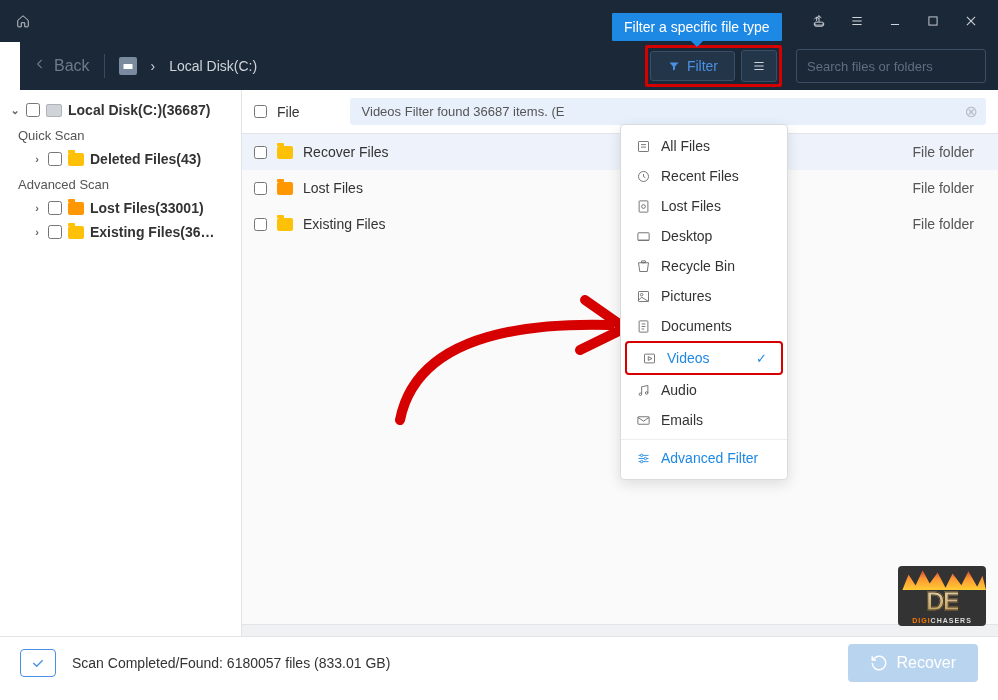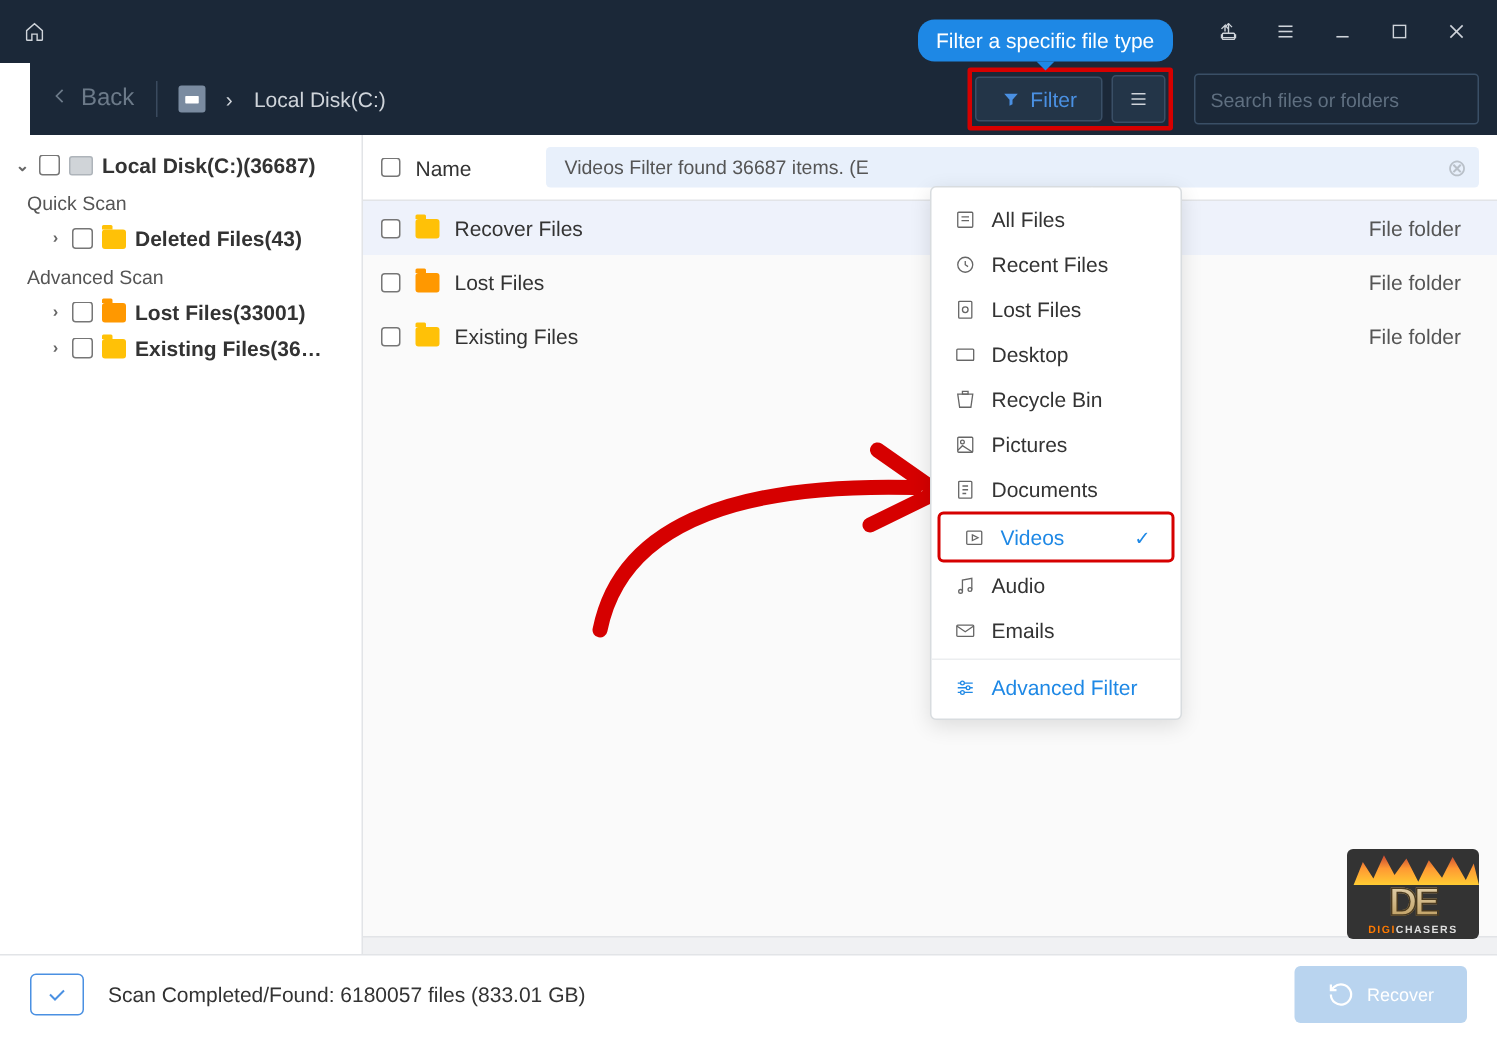--- a/index.html
+++ b/index.html
@@ -4,21 +4,21 @@
 <style>
 * { box-sizing: border-box; margin: 0; padding: 0; font-family: -apple-system, BlinkMacSystemFont, "Segoe UI", Arial, sans-serif; }
 body { width: 998px; height: 700px; background: #fff; overflow: hidden; position: relative; }
 
 .titlebar { height: 42px; background: #1b2838; display: flex; align-items: center; justify-content: space-between; color: #cfd4da; }
 .titlebar-left { display: flex; align-items: center; gap: 14px; padding-left: 14px; }
 .titlebar-right { display: flex; align-items: center; gap: 20px; padding-right: 18px; }
 .win-icon { width: 18px; height: 18px; display: flex; align-items: center; justify-content: center; cursor: pointer; }
 .win-icon svg { width: 14px; height: 14px; stroke: #cfd4da; }
 
-.tooltip-pill { position: absolute; top: 13px; left: 612px; background: #1e88e5; color: #fff; font-size: 14px; padding: 6px 12px; border-radius: 11px; z-index: 5; }
+.tooltip-pill { position: absolute; top: 13px; left: 612px; background: #1e88e5; color: #fff; font-size: 14px; padding: 6px 12px; border-radius: 1px; z-index: 5; }
 .tooltip-pill::after { content:""; position:absolute; bottom:-6px; left:50%; transform:translateX(-50%); border:6px solid transparent; border-top-color:#1e88e5; border-bottom:none;}
 
 .toolbar { height: 48px; background: #1b2838; display: flex; align-items: center; padding: 0 12px; color: #a8b2be; gap: 14px; margin-left: 20px; }
 .back-group { display: flex; align-items: center; gap: 6px; color: #6c7a89; }
 .back-arrow svg { width: 16px; height: 14px; stroke: #6c7a89; }
 .vrule { width: 1px; height: 24px; background: #3a4a5e; }
 .drive-icon { width: 18px; height: 18px; background: #7a8ba0; border-radius: 2px; display:inline-flex; align-items:center; justify-content:center; }
 .drive-icon svg { width:12px; height:12px; }
 .breadcrumb-text { color: #cfd4da; font-size: 14px; }
 .toolbar-spacer { flex: 1; }
@@ -64,21 +64,21 @@
 .dd-item .check { margin-left:auto; color:#1e88e5; font-size:13px;}
 .dd-icon { width:16px; height:16px; display:flex; align-items:center; justify-content:center; color:#666; }
 .dd-icon svg { width:15px; height:15px; stroke:#666; fill:none; stroke-width:1.4;}
 .dd-advanced { color:#1e88e5; border-top:1px solid #eceef0; margin-top:4px; padding-top:10px;}
 .dd-advanced .dd-icon svg { stroke:#1e88e5; }
 
 .footer { height:53px; border-top:1px solid #e2e4e7; display:flex; align-items:center; padding:0 20px; gap:16px; background:#fff;}
 .footer-icon { width:36px; height:28px; border:1.5px solid #4a90e2; border-radius:4px; display:flex; align-items:center; justify-content:center;}
 .footer-icon svg { width:16px; height:16px; stroke:#4a90e2;}
 .footer-text { font-size:14px; color:#333;}
-.recover-btn { margin-left:auto; background:#b9d4ef; color:#fff; padding:10px 22px; border-radius:4px; font-size:12px; font-weight:500; display:flex; align-items:center; gap:8px; cursor:pointer;}
+.recover-btn { margin-left:auto; background:#b9d4ef; color:#fff; padding:10px 22px; border-radius:4px; font-size:16px; font-weight:500; display:flex; align-items:center; gap:8px; cursor:pointer;}
 .recover-btn svg { width:18px; height:18px; stroke:#fff; }
 
 .red-arrow { position:absolute; top:280px; left:380px; z-index:15; pointer-events:none;}
 .watermark { position:absolute; right:12px; bottom:74px; width:88px; height:60px; background:#333; border-radius:4px; display:flex; align-items:center; justify-content:center; overflow:hidden; z-index:3;}
 .watermark-fire { position:absolute; top:2px; left:0; right:0; height:22px; background:linear-gradient(#b33,#f93,#fc3); clip-path:polygon(5% 100%,12% 30%,20% 80%,28% 10%,36% 70%,45% 20%,54% 90%,62% 25%,72% 78%,80% 15%,90% 85%,96% 35%,100% 100%);}
 .watermark-de { position:relative; font-family:Impact,Arial Black,sans-serif; font-weight:900; font-size:26px; letter-spacing:-2px; background:linear-gradient(#e8d9b8,#b89452); -webkit-background-clip:text; background-clip:text; color:transparent; -webkit-text-stroke:1px #4a3a20; margin-top:10px;}
 .watermark-sub { position:absolute; bottom:2px; font-size:7px; letter-spacing:1px; font-weight:700;}
 .watermark-sub .o{color:#ff7a00;} .watermark-sub .w{color:#ddd;}
 
 .scrollbar-h { height:12px; background:#f0f1f3; border-top:1px solid #e2e4e7;}
@@ -197,21 +197,21 @@
       <span class="chev">›</span>
         <input type="checkbox" style="">
         <span class="folder-ic"></span>
       <span>Existing Files(36…</span>
     </div>
   </div>
 
   <div class="main">
     <div class="header-row">
       <input type="checkbox" style="">
-      <span>Name</span>
+      <span>File</span>
       <div class="banner">
         <span>Videos Filter found 36687 items. (E</span>
         <span class="close-x">⊗</span>
       </div>
     </div>
 
     <div id="file-rows">
         <div class="file-row sel">
           <input type="checkbox" style="">
     <span class="folder-ic "></span>

